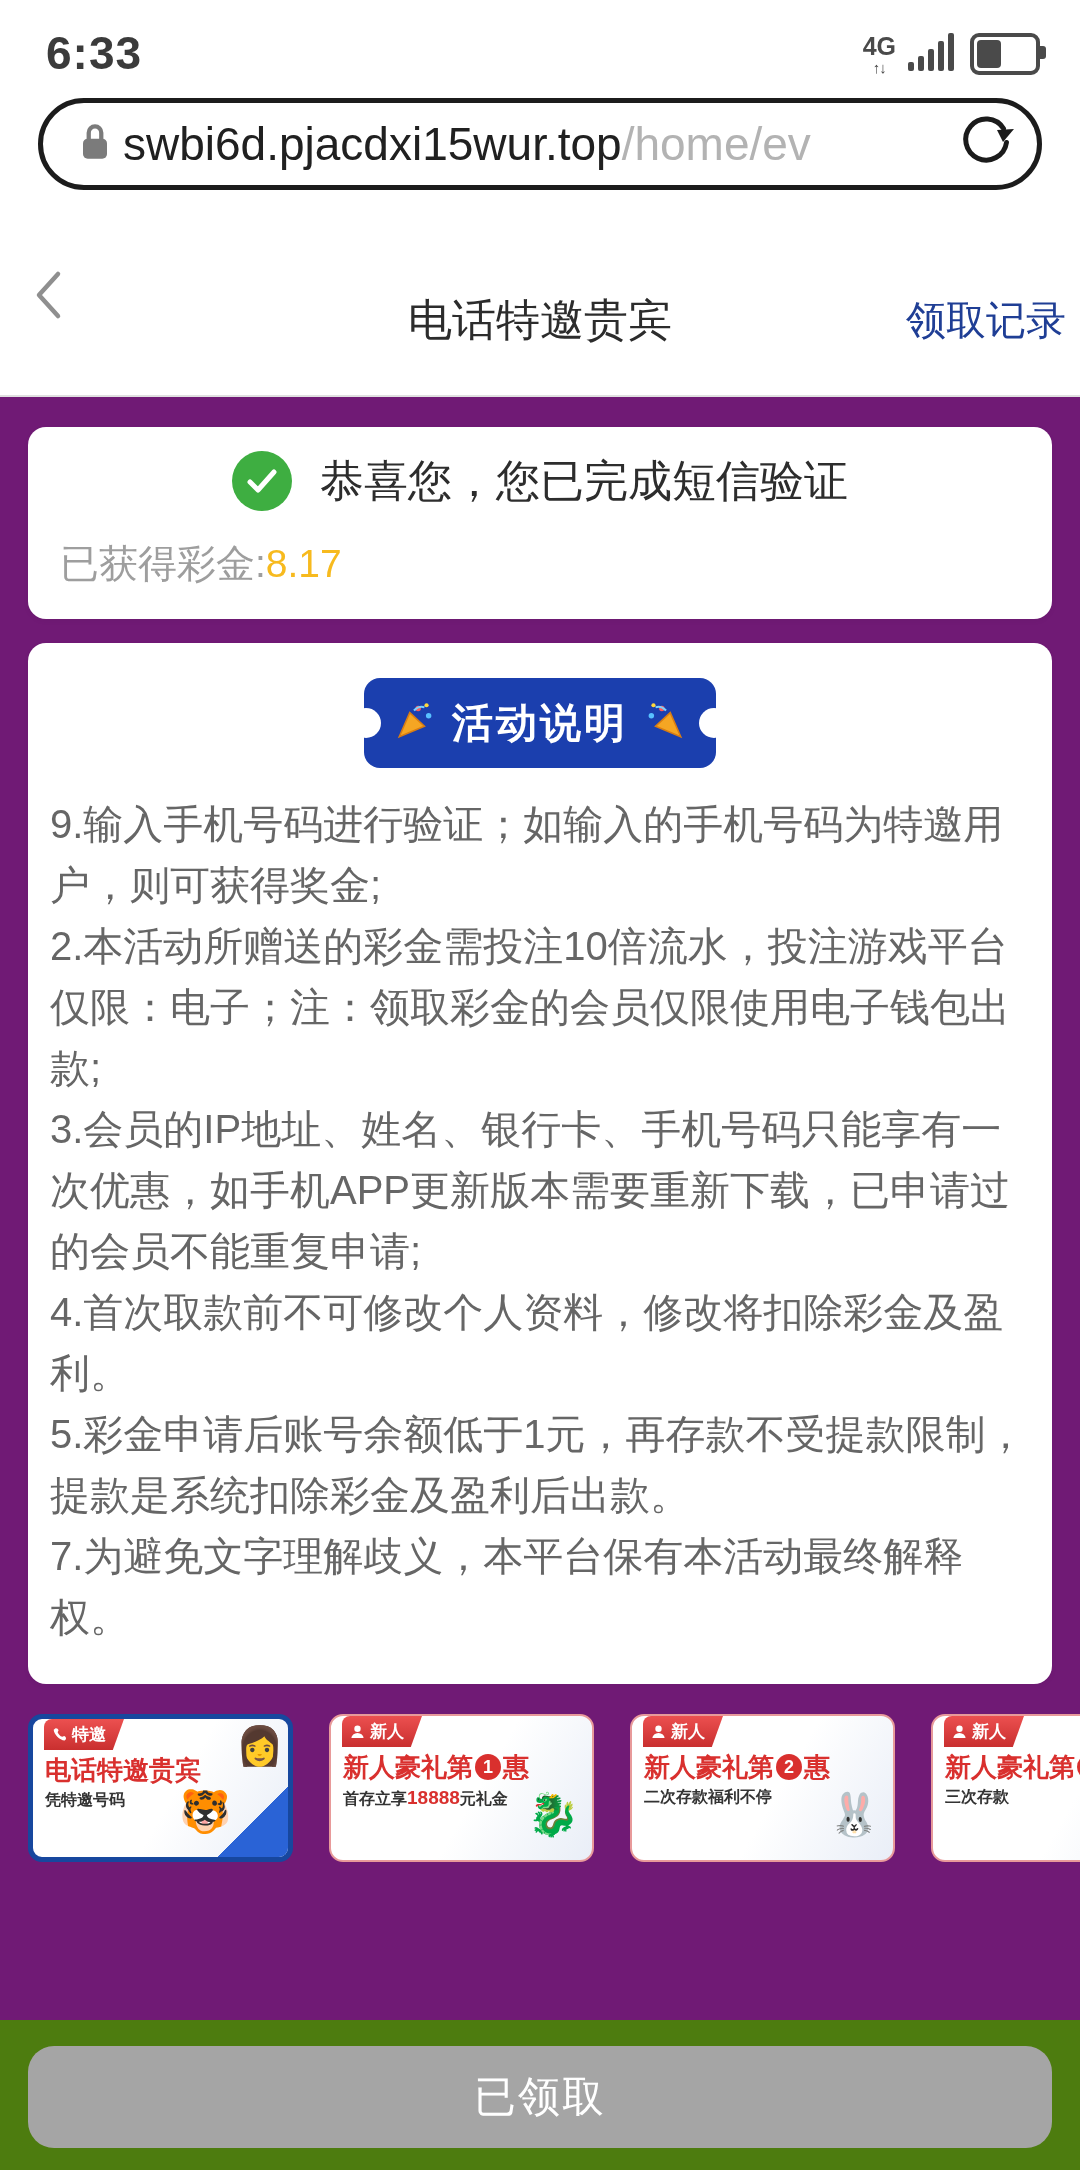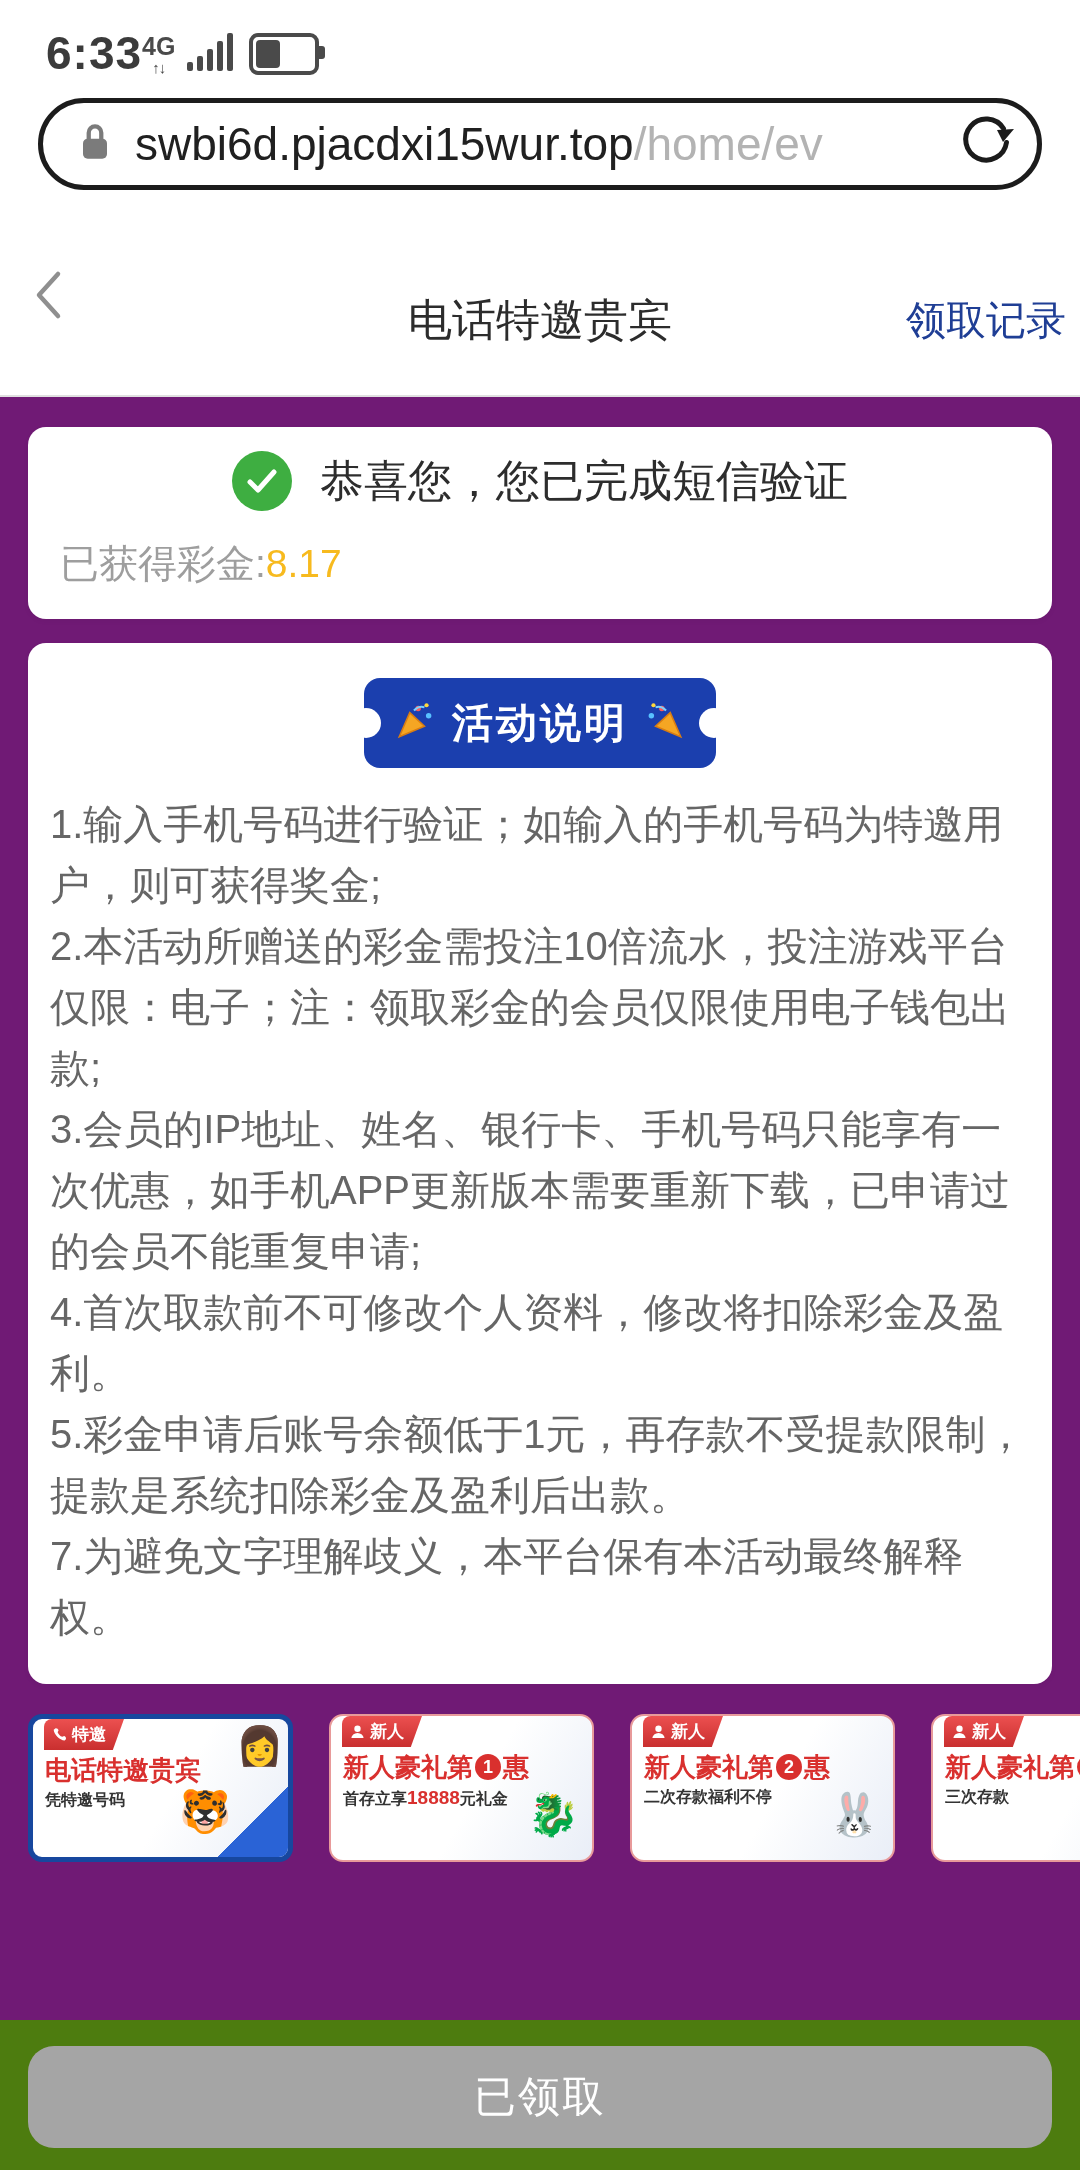--- a/index.html
+++ b/index.html
@@ -1,33 +1,33 @@
 <!DOCTYPE html>
 <html><head>
 <meta charset="utf-8">
 <style>
   html,body{margin:0;padding:0;background:#fff;}
   #root{width:1080px;height:2178px;position:relative;background:#ffffff;overflow:hidden;
         font-family:"Liberation Sans","DejaVu Sans",sans-serif;}
 
   
-  .status{height:92px;display:flex;align-items:center;padding:14px 40px 0 46px;box-sizing:border-box;}
+  .status{height:92px;display:flex;justify-content:space-between;align-items:center;padding:14px 40px 0 46px;box-sizing:border-box;}
   .time{font-size:46px;font-weight:bold;color:#3b3b3b;letter-spacing:1px;}
   .status-right{display:flex;align-items:flex-end;gap:12px;}
   .net{display:flex;flex-direction:column;align-items:center;line-height:1;color:#4a4a4a;margin-bottom:2px;}
   .net-4g{font-size:25px;font-weight:bold;}
   .net-arrows{font-size:15px;letter-spacing:-1px;margin-top:1px;}
   .battery{width:62px;height:34px;border:4px solid #4a4a4a;border-radius:9px;position:relative;margin-left:4px;margin-bottom:2px;}
   .bat-fill{position:absolute;left:3px;top:3px;bottom:3px;width:24px;background:#4a4a4a;border-radius:4px;}
   .bat-nub{position:absolute;right:-10px;top:9px;width:6px;height:13px;background:#4a4a4a;border-radius:0 3px 3px 0;}
 
   
   .url-row{padding:6px 38px 0;box-sizing:border-box;}
   .url-pill{height:92px;border:5px solid #1c1c1c;border-radius:50px;background:#fff;display:flex;align-items:center;padding:0 22px 0 36px;box-sizing:border-box;}
-  .url-text{flex:1;font-size:46px;color:#202020;margin-left:24px;white-space:nowrap;overflow:hidden;}
+  .url-text{flex:1;font-size:46px;color:#202020;margin-left:12px;white-space:nowrap;overflow:hidden;}
   .url-path{color:#b3b3b3;}
 
   
   .nav{height:205px;position:relative;display:flex;align-items:center;justify-content:center;padding-top:56px;box-sizing:border-box;}
   .nav-back{position:absolute;left:34px;top:50%;margin-top:4px;transform:translateY(-50%);cursor:pointer;}
   .nav-title{font-size:44px;color:#2c2c2c;}
   .nav-link{position:absolute;right:14px;font-size:40px;color:#1f3e95;cursor:pointer;}
   .divider{height:2px;background:#e0e0e0;}
 
   
@@ -167,21 +167,21 @@
             <polygon points="5,35 15,12 29,25" fill="#f5a623" stroke="#d97d12" stroke-width="1.5"></polygon>
             <circle cx="23" cy="8" r="2.6" fill="#ff5b5b"></circle>
             <circle cx="33" cy="15" r="2.6" fill="#58c1ff"></circle>
             <circle cx="31" cy="5" r="2" fill="#ffd93b"></circle>
             <path d="M19 10 q 5 -5 10 -3" stroke="#7ad1ff" fill="none" stroke-width="2"></path>
           </svg>
         </span>
         <span class="notch notch-r"></span>
       </div>
       <div class="rules">
-        <p>1.输入手机号码进行验证；如输入的手机号码为特邀用户，则可获得奖金;</p>
+        <p>9.输入手机号码进行验证；如输入的手机号码为特邀用户，则可获得奖金;</p>
         <p>2.本活动所赠送的彩金需投注10倍流水，投注游戏平台仅限：电子；注：领取彩金的会员仅限使用电子钱包出款;</p>
         <p>3.会员的IP地址、姓名、银行卡、手机号码只能享有一次优惠，如手机APP更新版本需要重新下载，已申请过的会员不能重复申请;</p>
         <p>4.首次取款前不可修改个人资料，修改将扣除彩金及盈利。</p>
         <p>5.彩金申请后账号余额低于1元，再存款不受提款限制，提款是系统扣除彩金及盈利后出款。</p>
         <p>7.为避免文字理解歧义，本平台保有本活动最终解释权。</p>
       </div>
     </div>
 
     <div class="thumbs">
 

